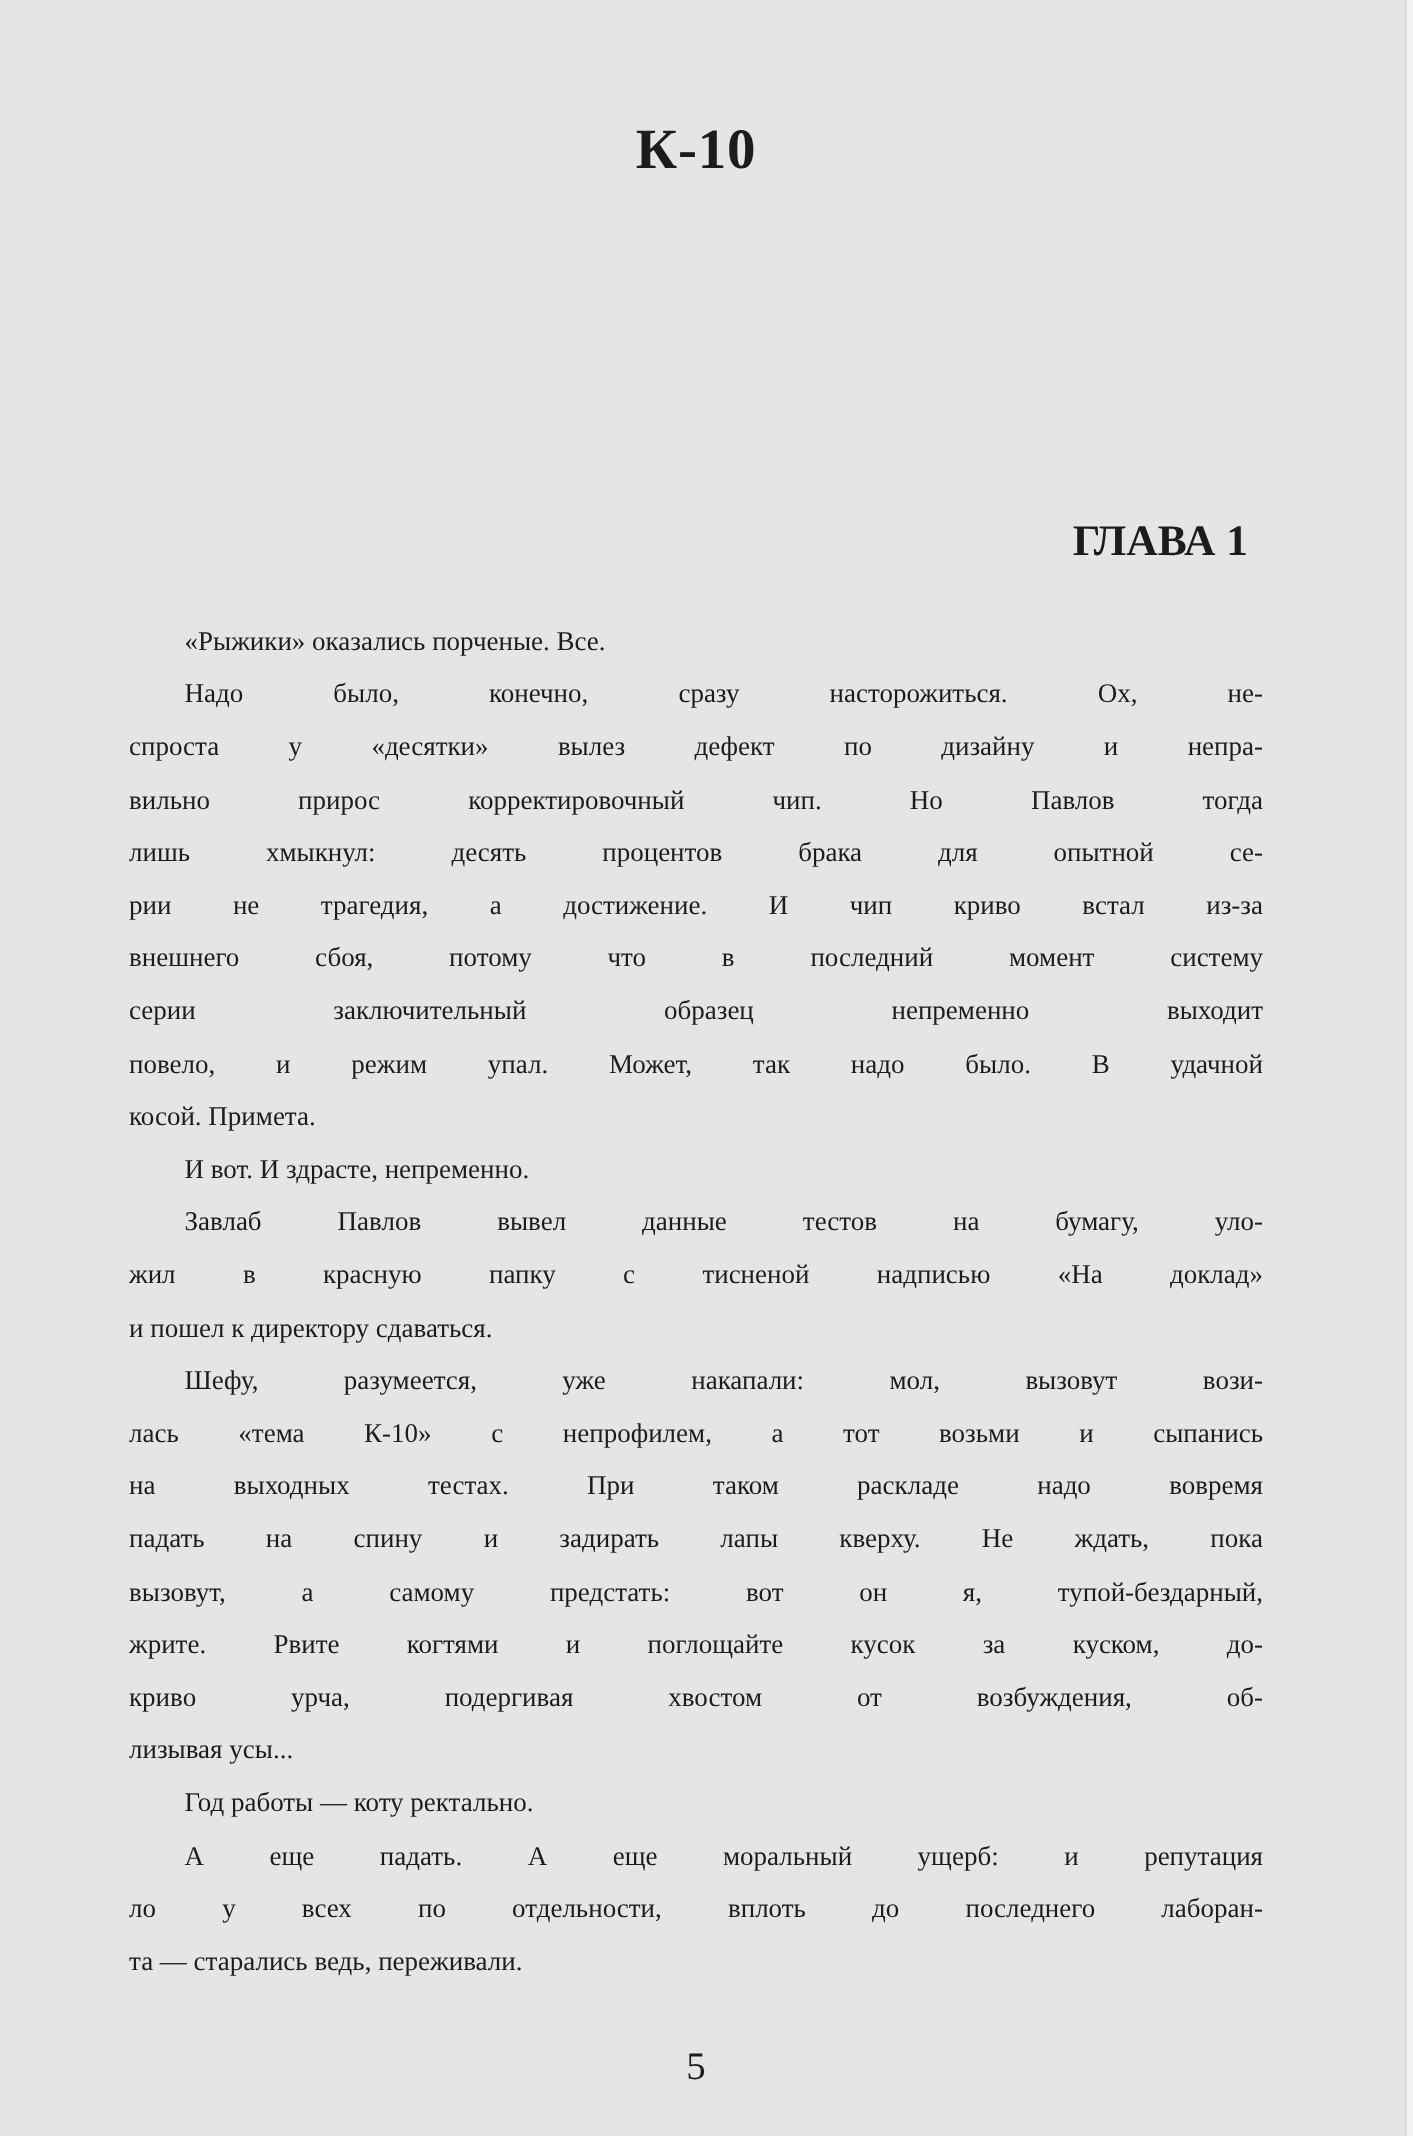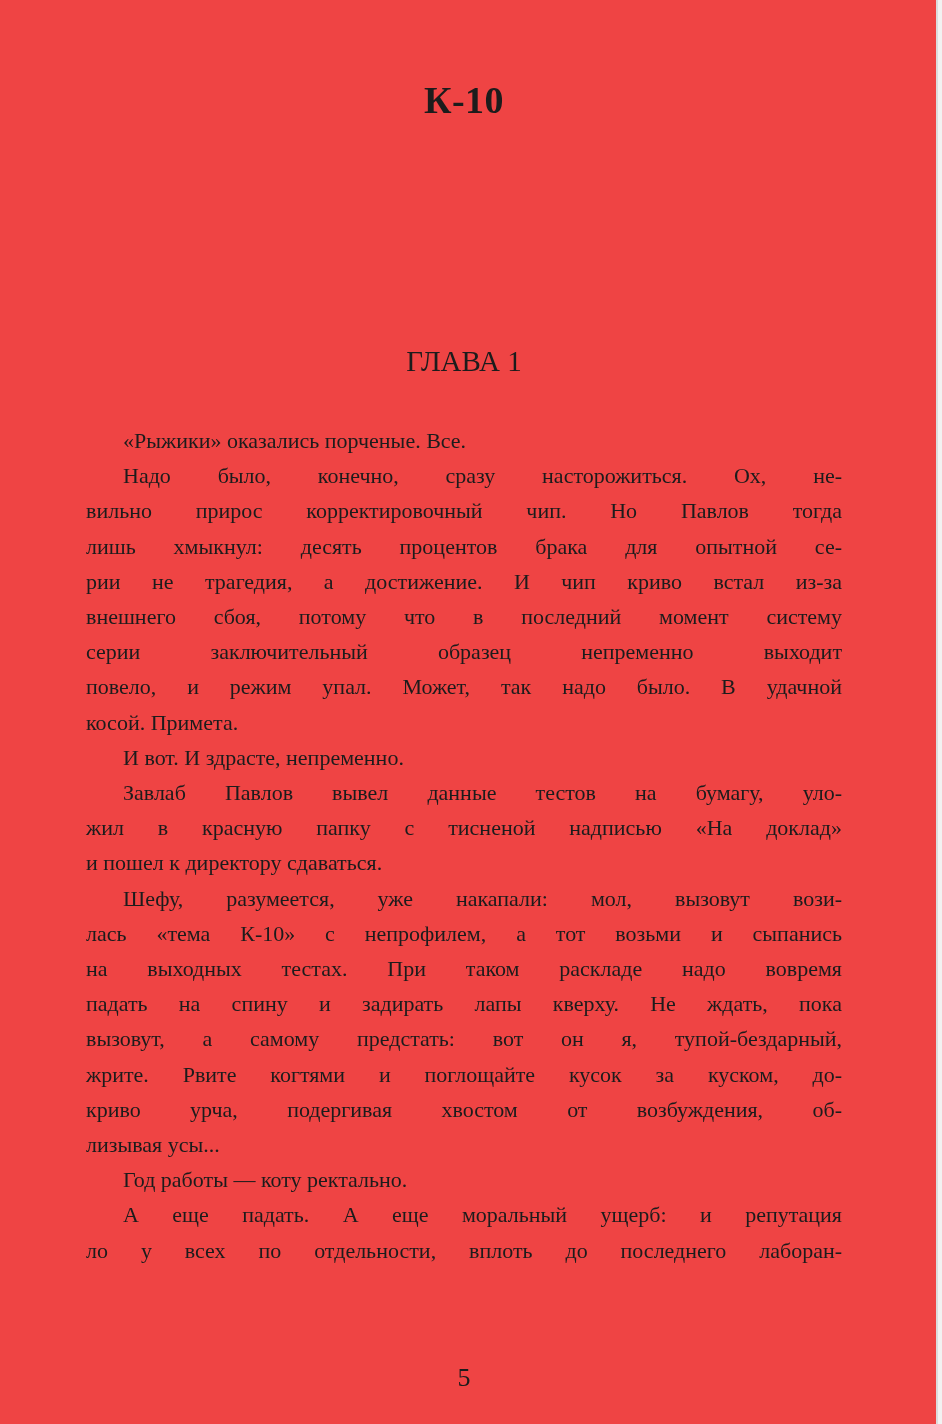--- a/index.html
+++ b/index.html
@@ -4,52 +4,52 @@
 <style>
   html, body {
     margin: 0;
     padding: 0;
     background: #ffffff;
   }
   .page {
     position: relative;
     width: 942px;
     height: 1424px;
-    background: #ef4444;
+    background: #e5e5e5;
     overflow: hidden;
     font-family: "Liberation Serif", "DejaVu Serif", serif;
     color: #1c1c1c;
   }
   .running-title {
     position: absolute;
     top: 78px;
     left: 86px;
     width: 756px;
     text-align: center;
     font-size: 38px;
     font-weight: bold;
     line-height: 44px;
     letter-spacing: 0.5px;
   }
   .chapter-heading {
     position: absolute;
     top: 340px;
-    left: 86px;
+    left: 76px;
     width: 756px;
-    text-align: center;
+    text-align: right;
     font-size: 29px;
-    font-weight: normal;
+    font-weight: bold;
     line-height: 42px;
   }
   .body-text {
     position: absolute;
-    top: 423px;
+    top: 410px;
     left: 86px;
     width: 756px;
-    font-size: 22px;
+    font-size: 18px;
     line-height: 35.2px;
   }
   .ln {
     text-align: justify;
     text-align-last: justify;
     white-space: normal;
   }
   .ln.first {
     text-indent: 37px;
   }
@@ -86,20 +86,21 @@
 <body>
 
 <div class="page">
   <div class="running-title">К-10</div>
 
   <div class="chapter-heading">ГЛАВА 1</div>
 
   <div class="body-text" id="body-text">
       <div class="ln first plast">«Рыжики» оказались порченые. Все.</div>
       <div class="ln first">Надо было, конечно, сразу насторожиться. Ох, не-</div>
+      <div class="ln">спроста у «десятки» вылез дефект по дизайну и непра-</div>
       <div class="ln">вильно прирос корректировочный чип. Но Павлов тогда</div>
       <div class="ln">лишь хмыкнул: десять процентов брака для опытной се-</div>
       <div class="ln">рии не трагедия, а достижение. И чип криво встал из-за</div>
       <div class="ln">внешнего сбоя, потому что в последний момент систему</div>
       <div class="ln">серии заключительный образец непременно выходит</div>
       <div class="ln">повело, и режим упал. Может, так надо было. В удачной</div>
       <div class="ln plast">косой. Примета.</div>
       <div class="ln first plast">И вот. И здрасте, непременно.</div>
       <div class="ln first">Завлаб Павлов вывел данные тестов на бумагу, уло-</div>
       <div class="ln">жил в красную папку с тисненой надписью «На доклад»</div>
@@ -108,19 +109,20 @@
       <div class="ln">лась «тема К-10» с непрофилем, а тот возьми и сыпанись</div>
       <div class="ln">на выходных тестах. При таком раскладе надо вовремя</div>
       <div class="ln">падать на спину и задирать лапы кверху. Не ждать, пока</div>
       <div class="ln">вызовут, а самому предстать: вот он я, тупой-бездарный,</div>
       <div class="ln">жрите. Рвите когтями и поглощайте кусок за куском, до-</div>
       <div class="ln">криво урча, подергивая хвостом от возбуждения, об-</div>
       <div class="ln plast">лизывая усы...</div>
       <div class="ln first plast">Год работы — коту ректально.</div>
       <div class="ln first">А еще падать. А еще моральный ущерб: и репутация</div>
       <div class="ln">ло у всех по отдельности, вплоть до последнего лаборан-</div>
+      <div class="ln plast">та — старались ведь, переживали.</div>
     </div>
 
   <div class="page-number">5</div>
 
   <div class="page-edge-line"></div>
   <div class="page-edge-outer"></div>
 </div>
 
 </body></html>

